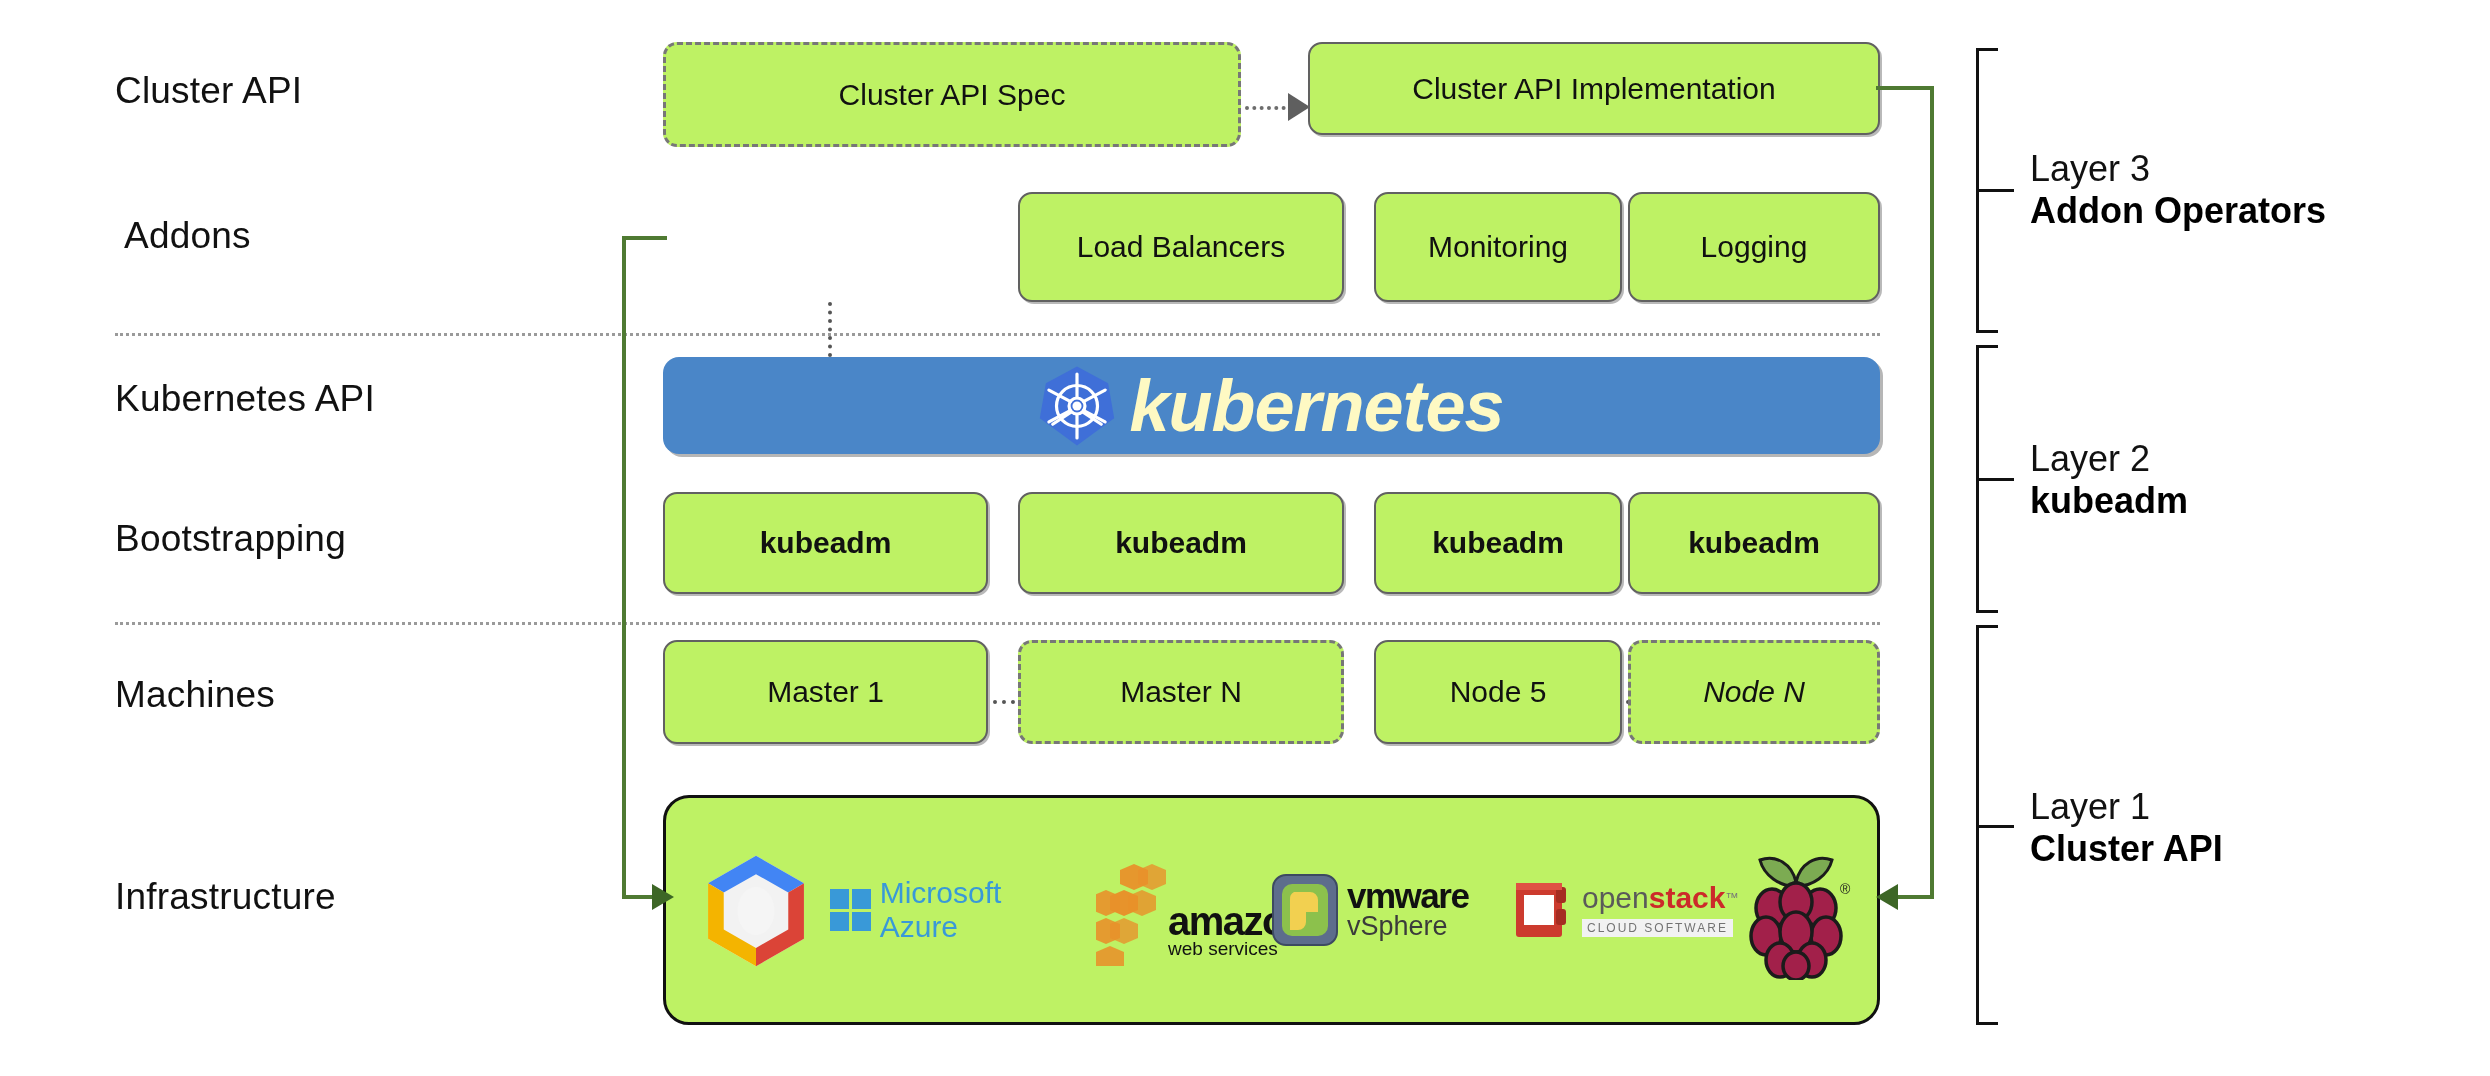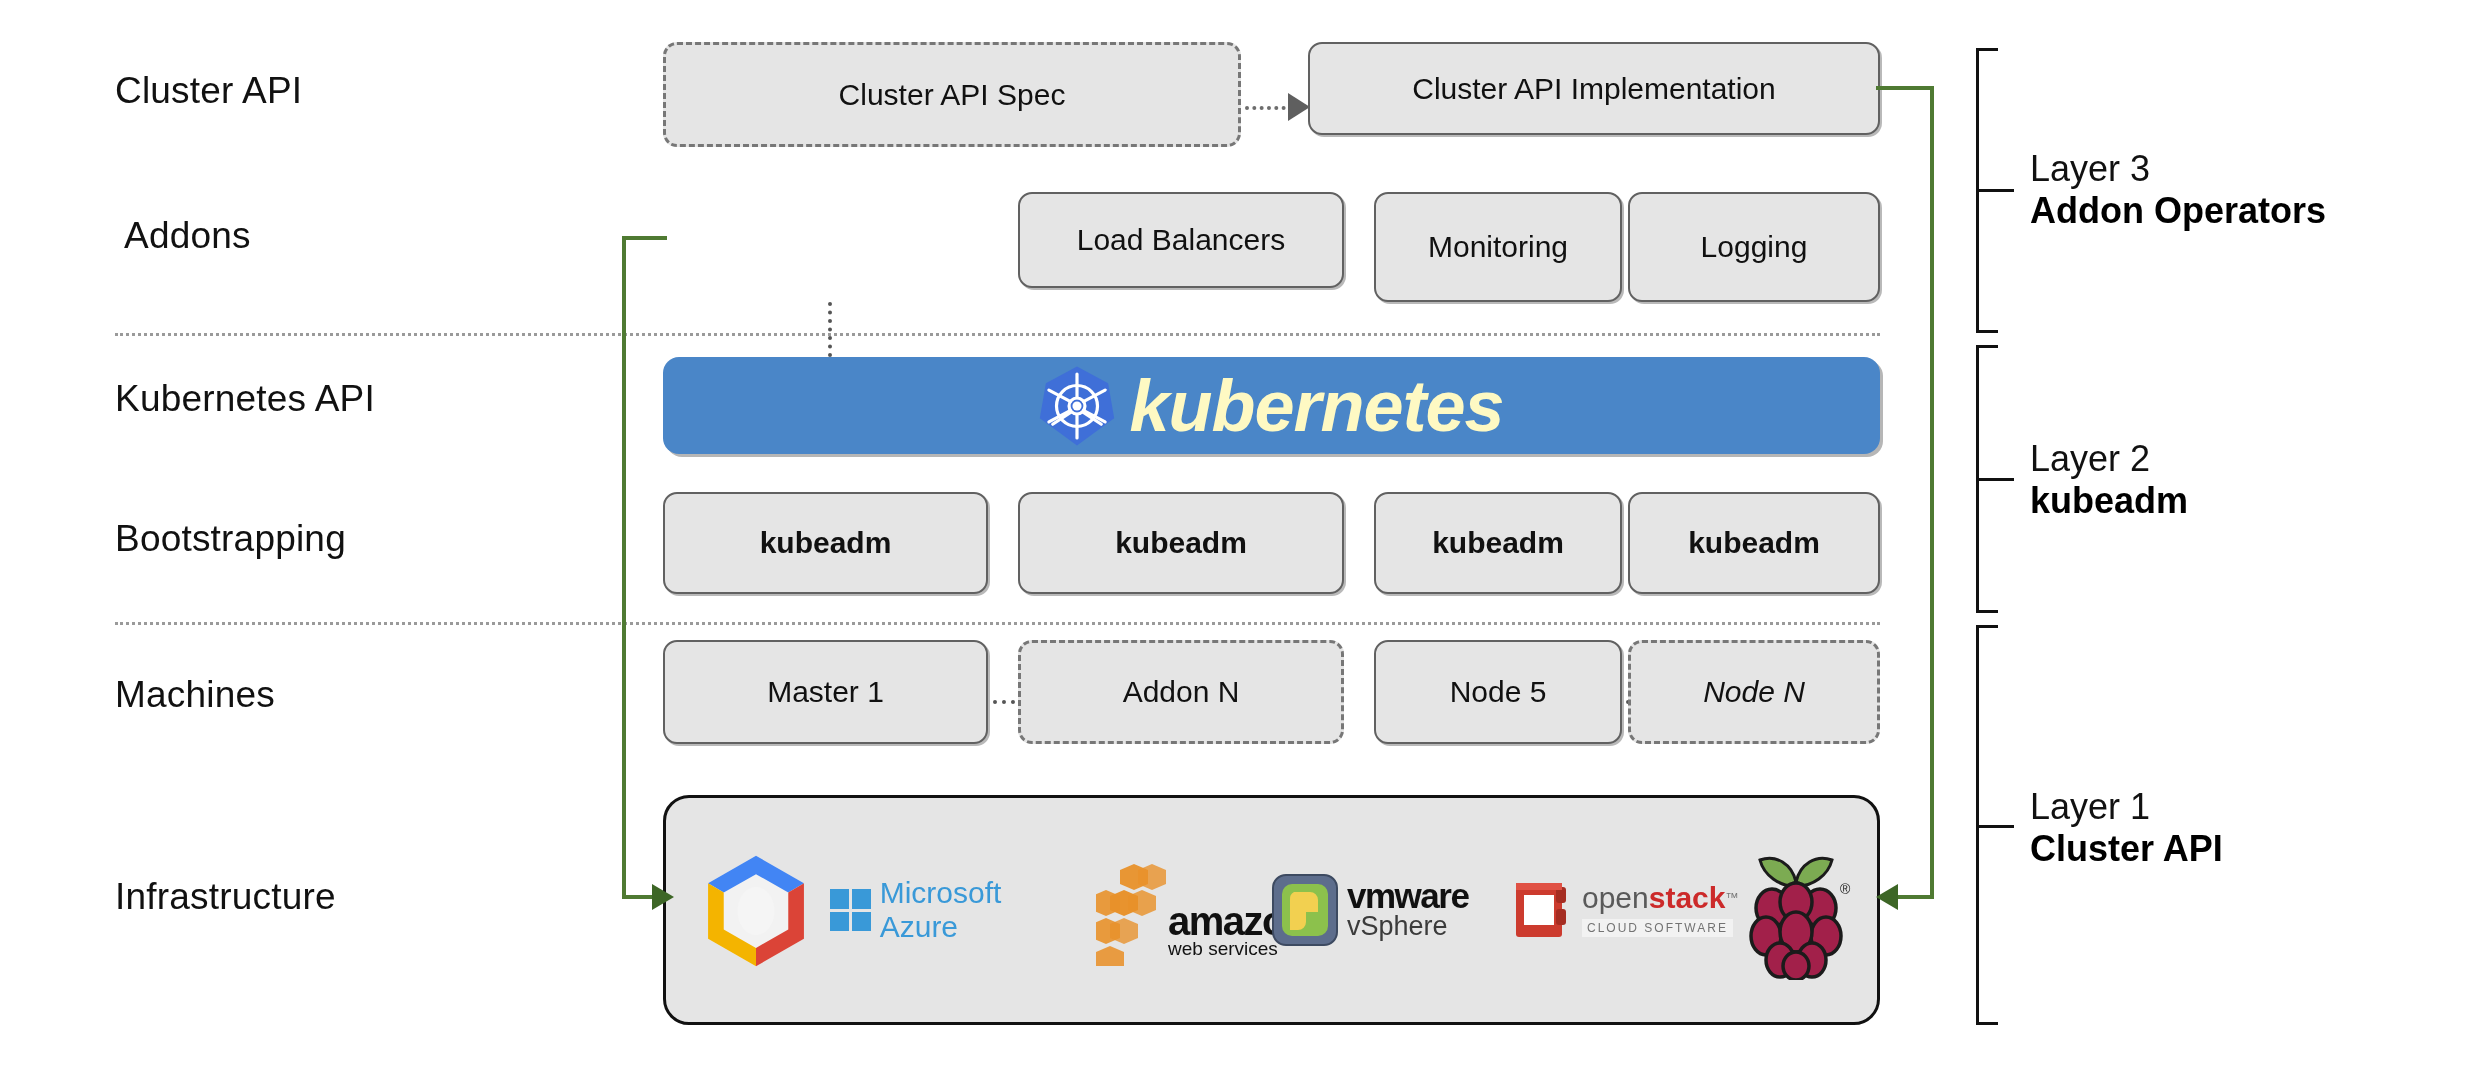--- a/index.html
+++ b/index.html
@@ -3,21 +3,21 @@
 <meta charset="utf-8">
 <style>
   html,body{margin:0;padding:0;background:#ffffff;}
   body{width:2490px;height:1076px;font-family:"Liberation Sans","DejaVu Sans",sans-serif;color:#000;}
   #stage{position:relative;width:2490px;height:1076px;overflow:hidden;background:#fff;}
 
   .row-label{position:absolute;font-size:37px;color:#111;letter-spacing:0.2px;white-space:nowrap;}
 
   .sep{position:absolute;height:0;border-top:3px dotted #9a9a9a;}
 
-  .bx{position:absolute;box-sizing:border-box;background:#e5e5e5;border-radius:14px;
+  .bx{position:absolute;box-sizing:border-box;background:#bef264;border-radius:14px;
       display:flex;align-items:center;justify-content:center;text-align:center;
       font-size:30px;color:#111;}
   .bx.solid{border:2.5px solid #616161;box-shadow:2px 2px 0 rgba(100,100,100,.45);}
   .bx.dash{border:3px dashed #777;}
   .bx.bold{font-weight:bold;}
   .bx.thick{border:3px solid #111;border-radius:26px;box-shadow:none;}
 
   .k8s-banner{position:absolute;box-sizing:border-box;background:#4a86c8;border-radius:16px;
       box-shadow:3px 3px 0 rgba(110,110,110,.5);display:flex;align-items:center;justify-content:center;gap:14px;}
   .k8s-word{font-size:72px;font-weight:bold;color:#fef9c3;letter-spacing:-1px;line-height:1;font-style:italic;}
@@ -71,21 +71,21 @@
     <span>Cluster API Spec</span>
   </div>
 
   <div class="dashline" style="left:1245px;top:106px;width:48px;"></div>
   <div class="arrow-dark" style="left:1288px;top:93px;"></div>
 
   <div class="bx solid" style="left:1308px;top:42px;width:572px;height:93px;">
     <span>Cluster API Implementation</span>
   </div>
 
-  <div class="bx solid" style="left:1018px;top:192px;width:326px;height:96px;justify-content:center;">
+  <div class="bx solid" style="left:1018px;top:192px;width:326px;height:110px;justify-content:center;">
     <span>Load Balancers</span>
   </div>
   <div class="bx solid" style="left:1374px;top:192px;width:248px;height:110px;">
     <span>Monitoring</span>
   </div>
   <div class="bx solid" style="left:1628px;top:192px;width:252px;height:110px;">
     <span>Logging</span>
   </div>
 
   <div class="vdot" style="left:828px;top:302px;height:55px;"></div>
@@ -123,21 +123,21 @@
   </div>
   <div class="bx solid bold" style="left:1628px;top:492px;width:252px;height:102px;">
     <span>kubeadm</span>
   </div>
 
   <div class="bx solid" style="left:663px;top:640px;width:325px;height:104px;">
     <span>Master 1</span>
   </div>
   <div class="hdot-sm" style="left:993px;top:700px;width:22px;"></div>
   <div class="bx dash" style="left:1018px;top:640px;width:326px;height:104px;">
-    <span>Addon N</span>
+    <span>Master N</span>
   </div>
   <div class="bx solid" style="left:1374px;top:640px;width:248px;height:104px;">
     <span>Node 5</span>
   </div>
   <div class="hdot-sm" style="left:1626px;top:700px;width:22px;"></div>
   <div class="bx dash" style="left:1628px;top:640px;width:252px;height:104px;">
     <span style="font-style:italic;">Node N</span>
   </div>
 
   <div class="bx thick" style="left:663px;top:795px;width:1217px;height:230px;"></div>

